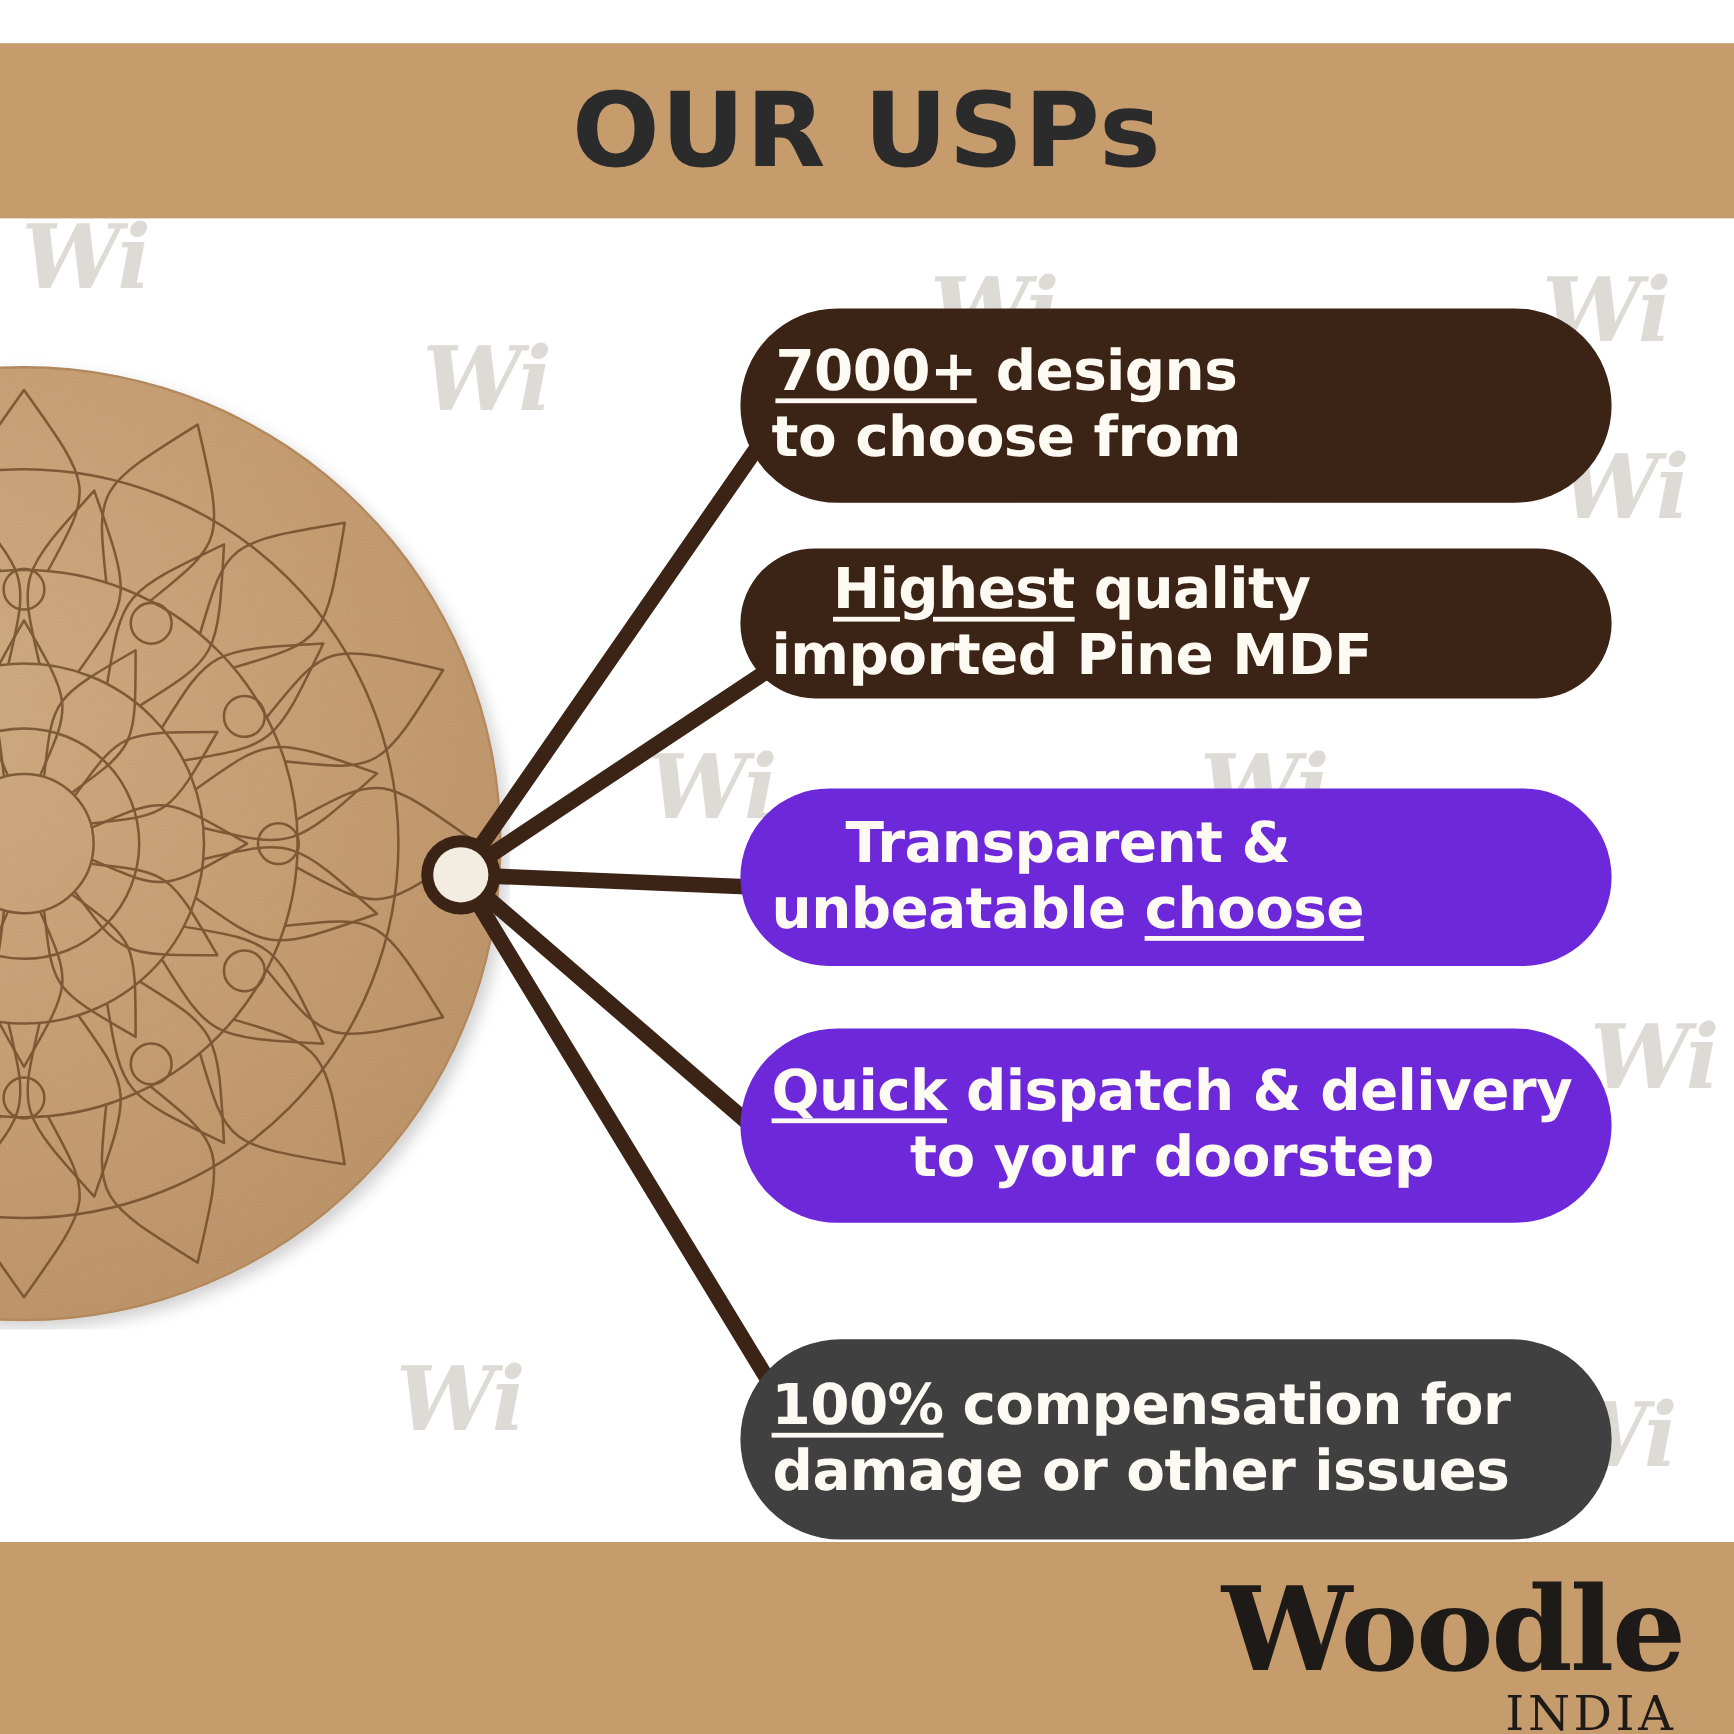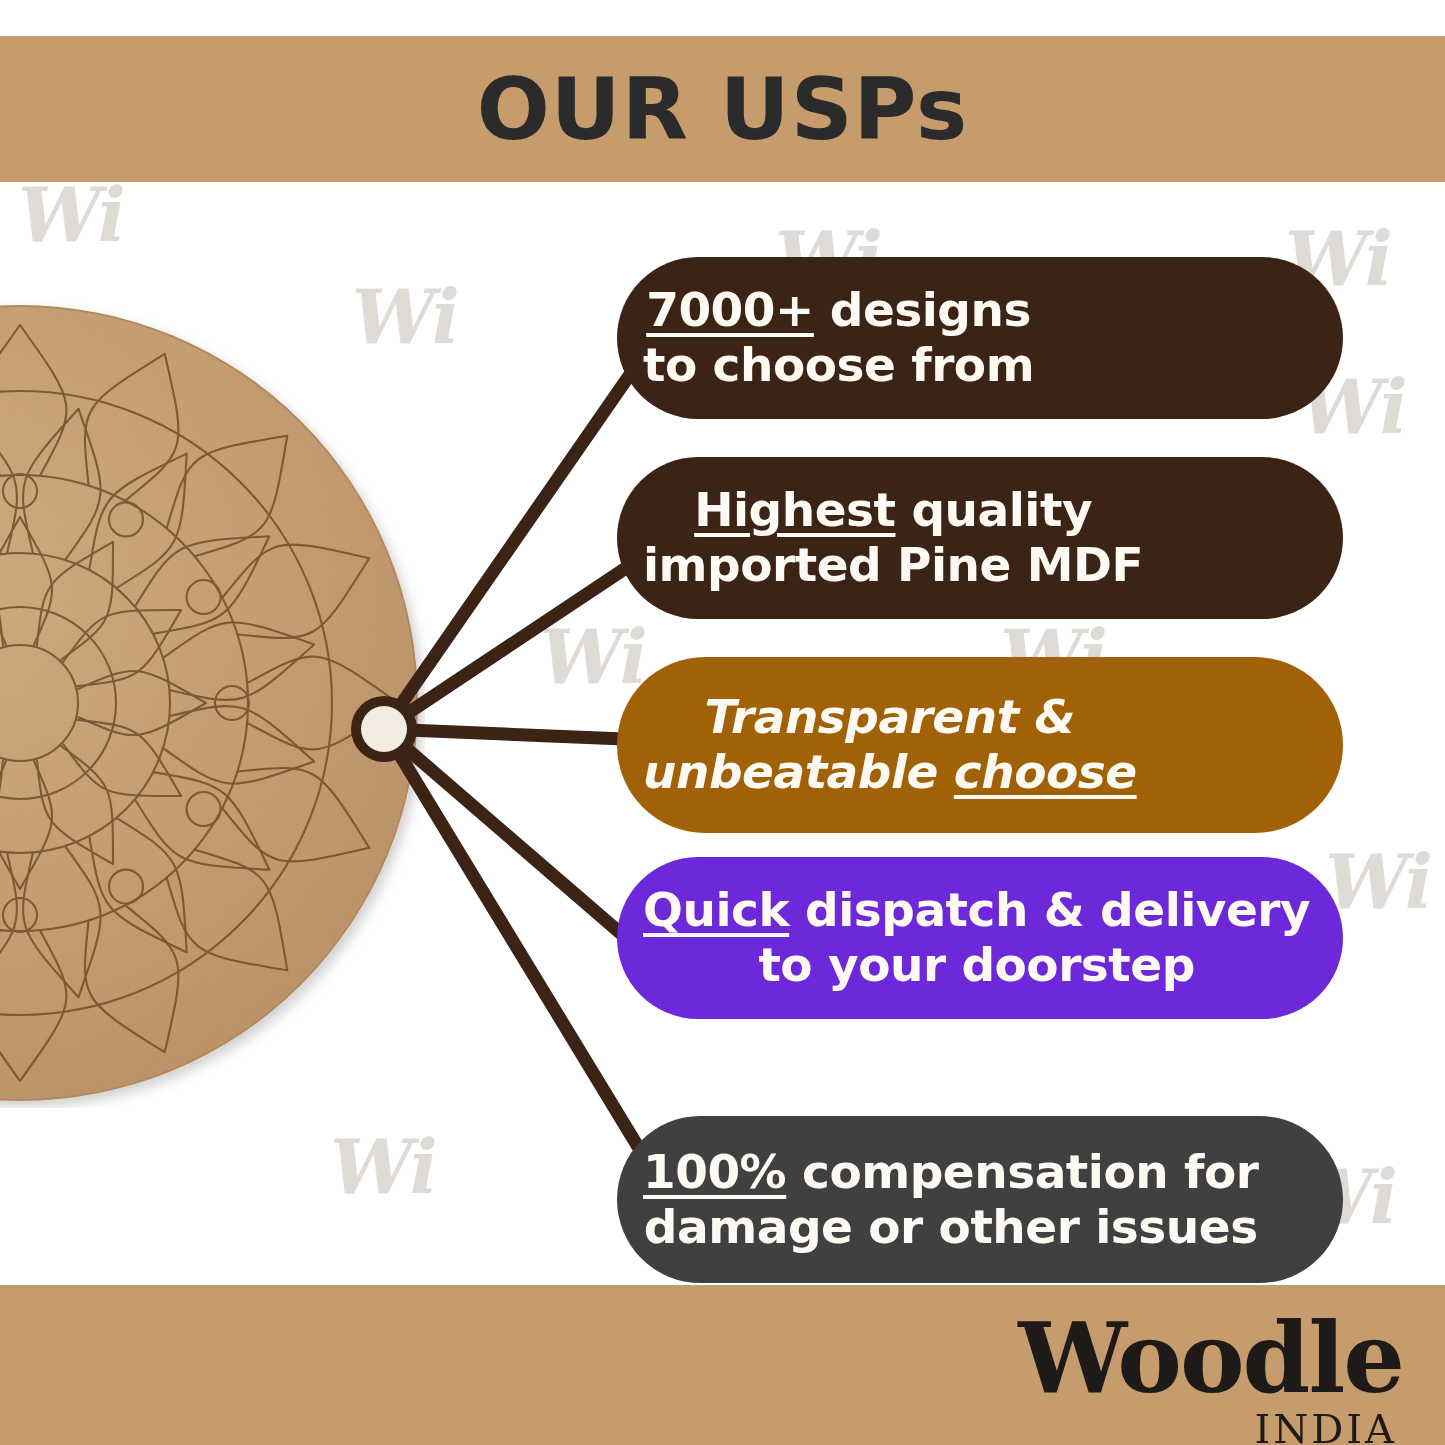--- a/index.html
+++ b/index.html
@@ -367,24 +367,24 @@
       </g>
     <g id="hub-group">
         <circle cx="384" cy="729" r="33" fill="#3b2315"></circle>
         <circle cx="384" cy="729" r="23" fill="#f2ece1"></circle>
       </g>
   </svg>
 
   <div class="pill" id="pill-0" style="background: rgb(59, 35, 21); left: 617px; top: 257px; width: 726px; height: 162px;">
     <div class="pill-text" style="color: rgb(253, 250, 243);"><u>7000+</u> designs<br>to choose from</div>
   </div>
-  <div class="pill" id="pill-1" style="background: rgb(59, 35, 21); left: 617px; top: 457px; width: 726px; height: 162px;">
+  <div class="pill" id="pill-1" style="background: rgb(59, 35, 21); left: 617px; top: 457px; width: 726px; height: 125px;">
     <div class="pill-text" style="color: rgb(253, 250, 243);"><u>Highest</u> quality<br>imported Pine MDF</div>
   </div>
-  <div class="pill" id="pill-2" style="background: #a16207; left: 617px; top: 657px; width: 726px; height: 176px; font-style: italic;">
+  <div class="pill" id="pill-2" style="background: #6d28d9; left: 617px; top: 657px; width: 726px; height: 148px;">
     <div class="pill-text" style="color: rgb(253, 250, 243);">Transparent &amp;<br>unbeatable <u>choose</u></div>
   </div>
   <div class="pill" id="pill-3" style="background: #6d28d9; left: 617px; top: 857px; width: 726px; height: 162px;">
     <div class="pill-text" style="color: rgb(253, 250, 243);"><u>Quick</u> dispatch &amp; delivery<br>to your doorstep</div>
   </div>
   <div class="pill" id="pill-4" style="background: #404040; left: 617px; top: 1116px; width: 726px; height: 167px;">
     <div class="pill-text" style="color: rgb(253, 250, 243);"><u>100%</u> compensation for<br>damage or other issues</div>
   </div>
 
   <div class="band" id="header-band" style="background: rgb(198, 156, 109);">

